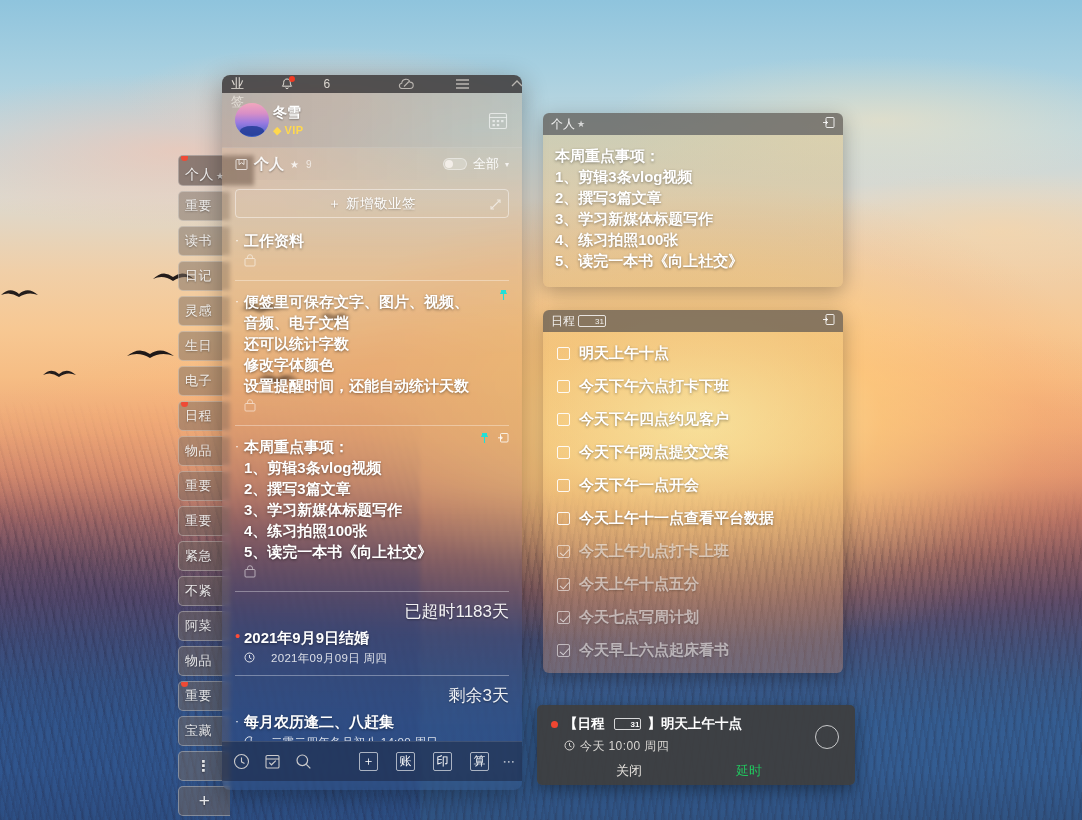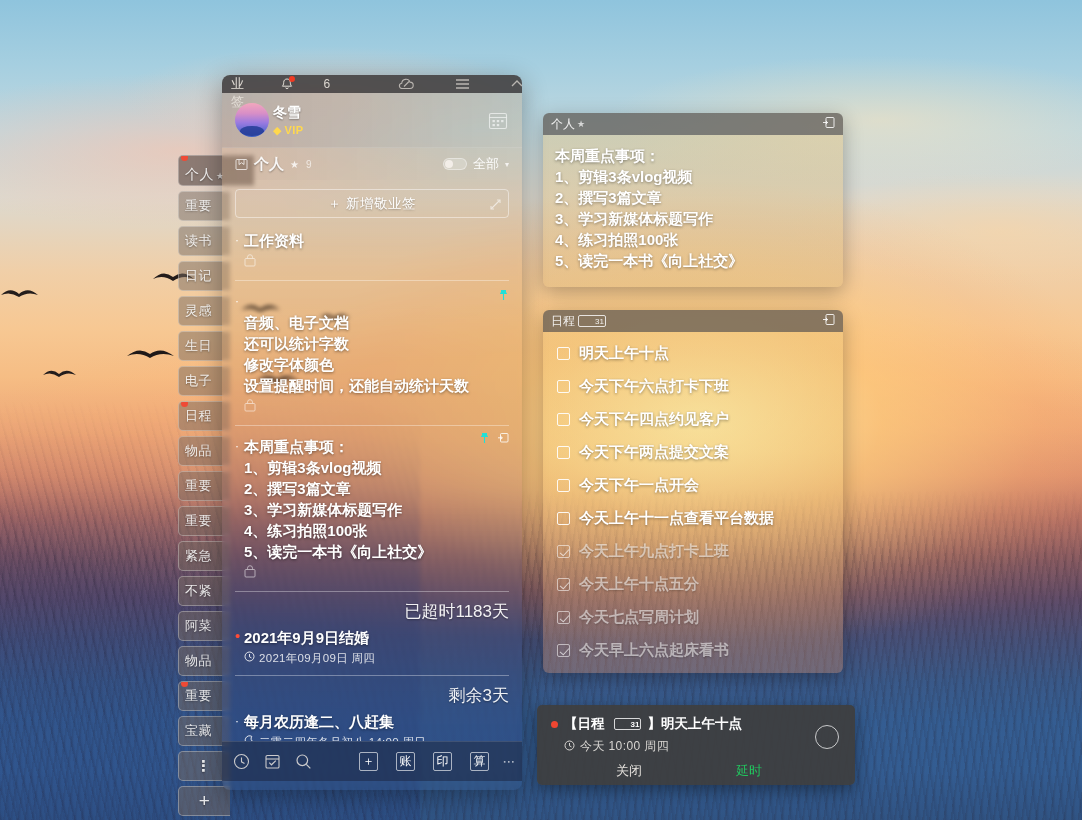--- a/index.html
+++ b/index.html
@@ -174,21 +174,21 @@
   }
   #add-note .expand { position:absolute; right:7px; top:8px; opacity:.75; }
 
   .note { position: relative; padding: 2px 0 0 0; }
   .note-row { display:flex; align-items:flex-start; }
   .note-bullet { flex: 0 0 9px; color:#fff; font-size:12px; line-height:20px; }
   .note-bullet.red { color:#ff4b36; font-size: 15px; line-height: 17px; }
   .note-text { color:#fff; font-size:15px; font-weight:700; line-height:21px;
                text-shadow: 0 1px 3px rgba(0,0,0,.45); word-break: break-all; }
   .note-text.lines { font-weight: 700; }
-  .note-sub { display:flex; gap:4px; margin: 3px 0 0 9px;
+  .note-sub { display:flex; align-items:center; gap:16px; margin: 3px 0 0 9px;
               color: rgba(255,255,255,.82); font-size: 11.5px; letter-spacing: .3px;}
   .note-icons { margin: 2px 0 0 9px; opacity: .62; }
   .note-div { height:1px; background: rgba(255,255,255,.34); margin: 9px 0 8px 0; }
   .note-meta { text-align:right; color:#fff; font-size:17px; opacity:.92; margin-bottom: 2px;
                text-shadow: 0 1px 2px rgba(0,0,0,.4);}
   .note-corner { position:absolute; right:0; top:0; display:flex; gap:7px; align-items:center; }
   .pin { color:#21e0d8; font-size: 13px; }
 
   
   #apptool {
@@ -443,21 +443,21 @@
         <span class="pin">
           <svg width="11" height="12" viewBox="0 0 11 12">
               <path d="M3 1h5v2l1.2 2H1.8L3 3z" fill="#21e0d8"></path>
               <path d="M5.5 5v6" stroke="#21e0d8" stroke-width="1.1"></path>
             </svg>
         </span>
       </div>
       <div class="note-row">
         <span class="note-bullet">·</span>
         <span class="note-text lines">
-          <br>
+          <span>便签里可保存文字、图片、视频、</span><br>
           <span>音频、电子文档</span><br>
           <span>还可以统计字数</span><br>
           <span>修改字体颜色</span><br>
           <span>设置提醒时间，还能自动统计天数</span>
         </span>
       </div>
       <div class="note-icons">
         <svg width="12" height="12" viewBox="0 0 12 12">
             <rect x="1" y="3.5" width="10" height="7.5" rx="1" fill="none" stroke="rgba(255,255,255,.85)" stroke-width="1"></rect>
             <path d="M3.5 3.5V2.2a2.5 2.5 0 0 1 5 0v1.3" fill="none" stroke="rgba(255,255,255,.85)" stroke-width="1"></path>

